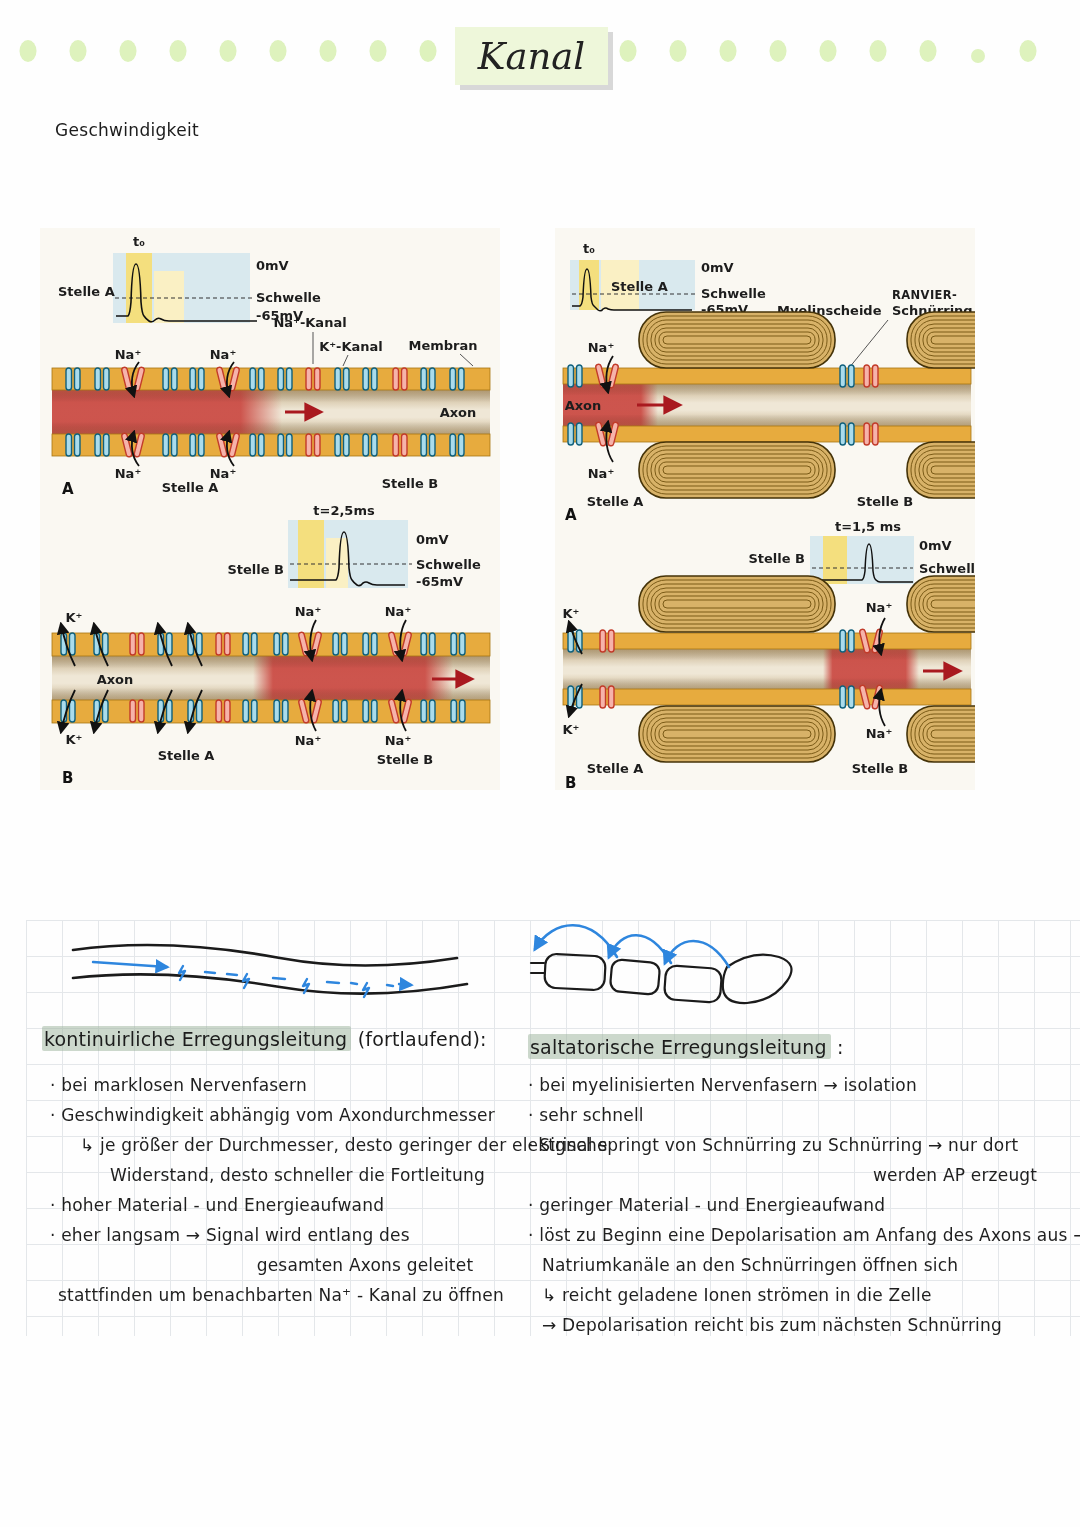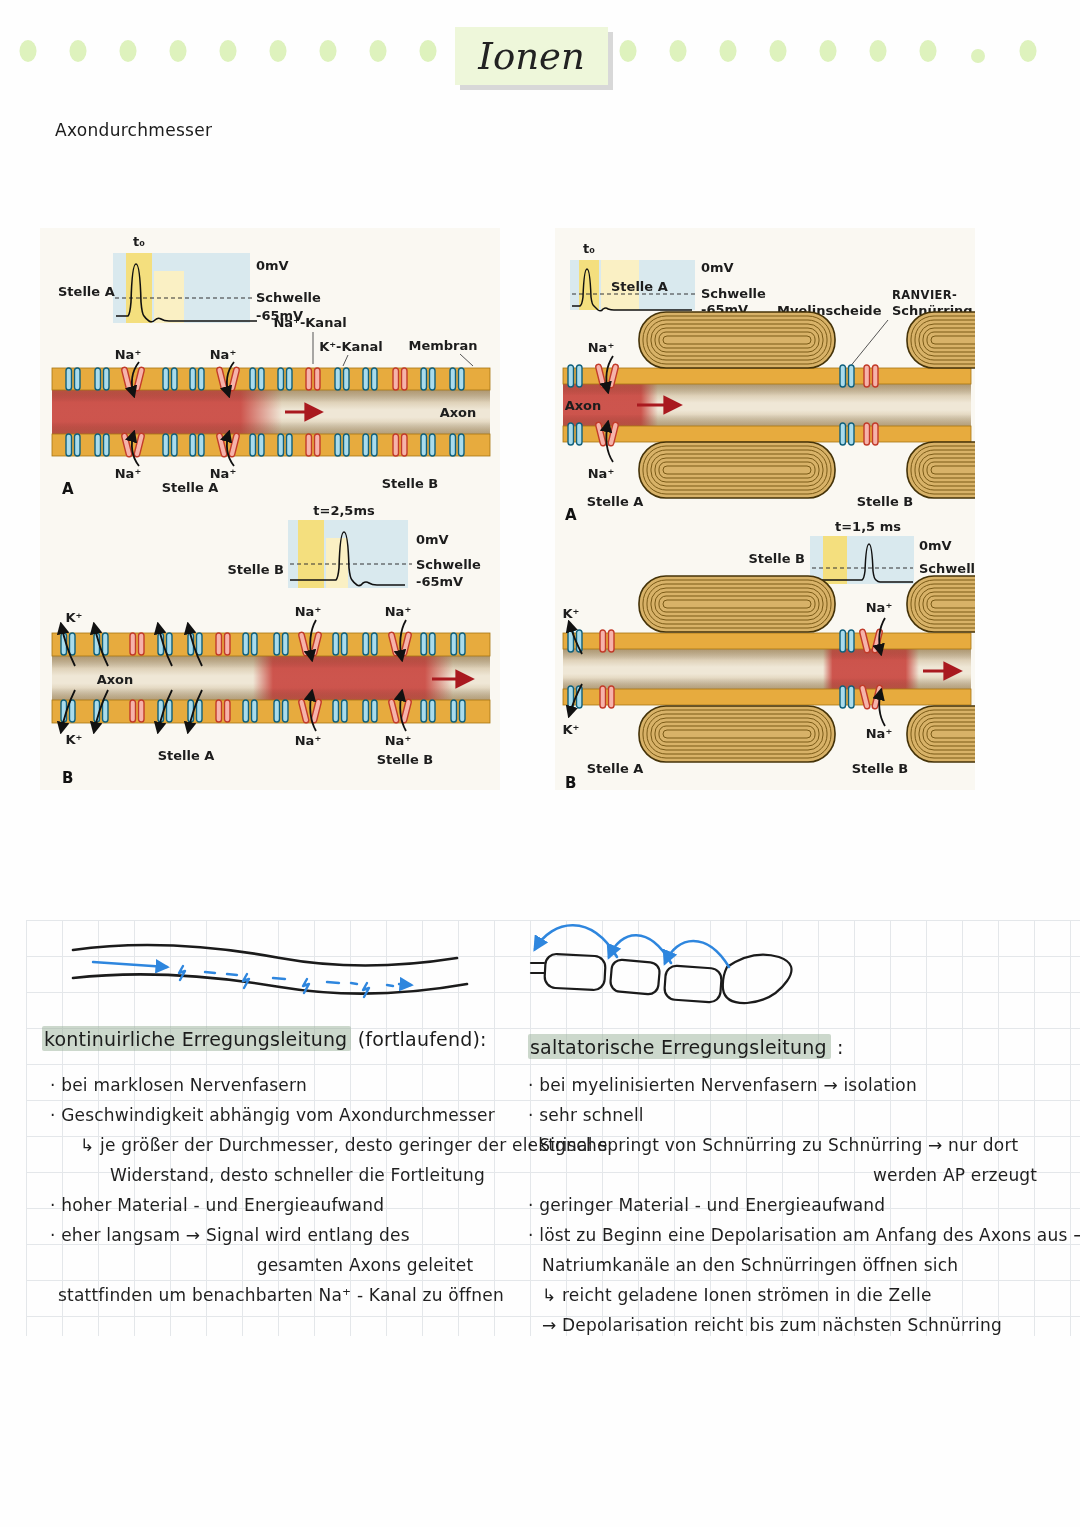--- a/index.html
+++ b/index.html
@@ -111,24 +111,24 @@
       <ellipse cx="778" cy="21" rx="8.5" ry="11"></ellipse>
         <ellipse cx="828" cy="21" rx="8.5" ry="11"></ellipse>
       <ellipse cx="878" cy="21" rx="8.5" ry="11"></ellipse>
         <ellipse cx="928" cy="21" rx="8.5" ry="11"></ellipse>
       <ellipse cx="978" cy="26" rx="7" ry="7"></ellipse>
         <ellipse cx="1028" cy="21" rx="8.5" ry="11"></ellipse>
     </g>
   </svg>
 
   <div class="neuro-box">
-    <span>Ionen</span>
+    <span>Kanal</span>
   </div>
 
-  <div class="page-title">Axondurchmesser</div>
+  <div class="page-title">Geschwindigkeit</div>
 
   <svg class="abs" style="left:40px;top:228px" width="460" height="562" viewBox="0 0 460 562">
     <rect x="0" y="0" width="460" height="562" fill="#faf8f2"></rect>
 
     <g>
       <rect x="73" y="25" width="137" height="70" fill="#d9e9ee"></rect>
       <rect x="86" y="25" width="26" height="70" fill="#f4df7e"></rect>
       <rect x="114" y="43" width="30" height="52" fill="#faf0c4"></rect>
       <line x1="75" y1="70" x2="212" y2="70" stroke="#333" stroke-width="1.2" stroke-dasharray="4 3"></line>
       <path d="M76,88 h12 q2,-2 3,-14 q1,-38 5,-38 q4,0 5,38 q1,12 3,14 q2,3 5,5 q3,2 6,-1 q3,-3 6,-1 q3,2 8,2 h88" fill="none" stroke="#101010" stroke-width="1.6"></path>

